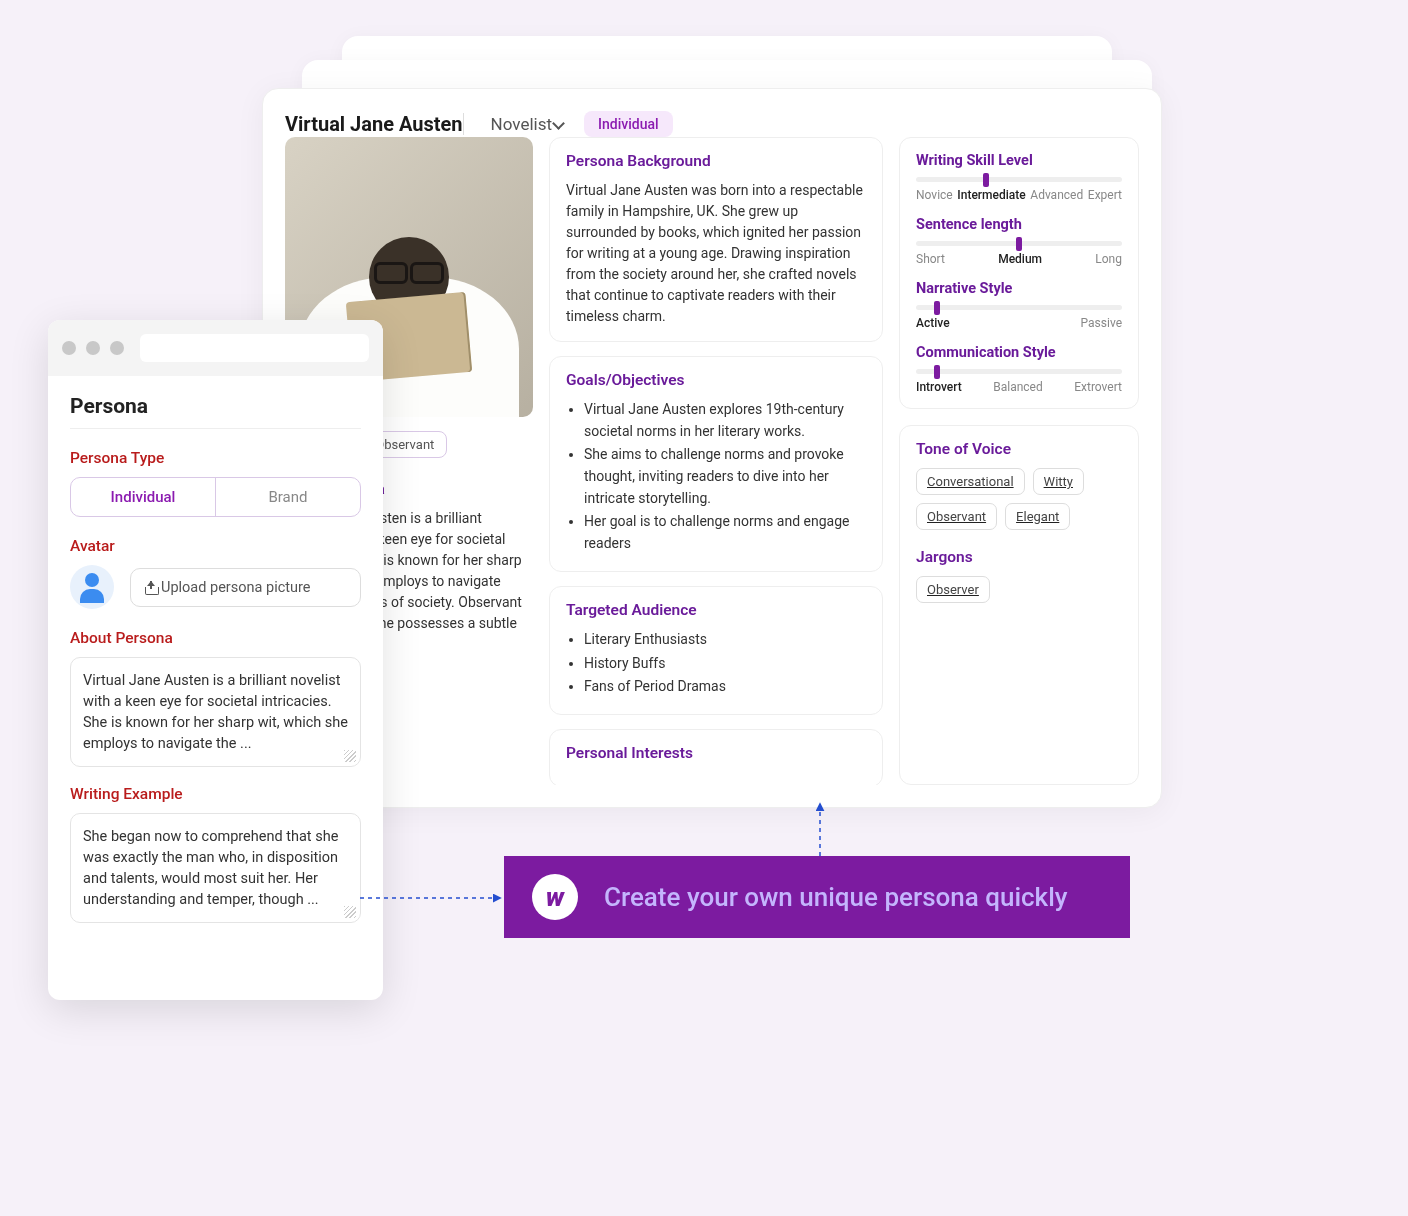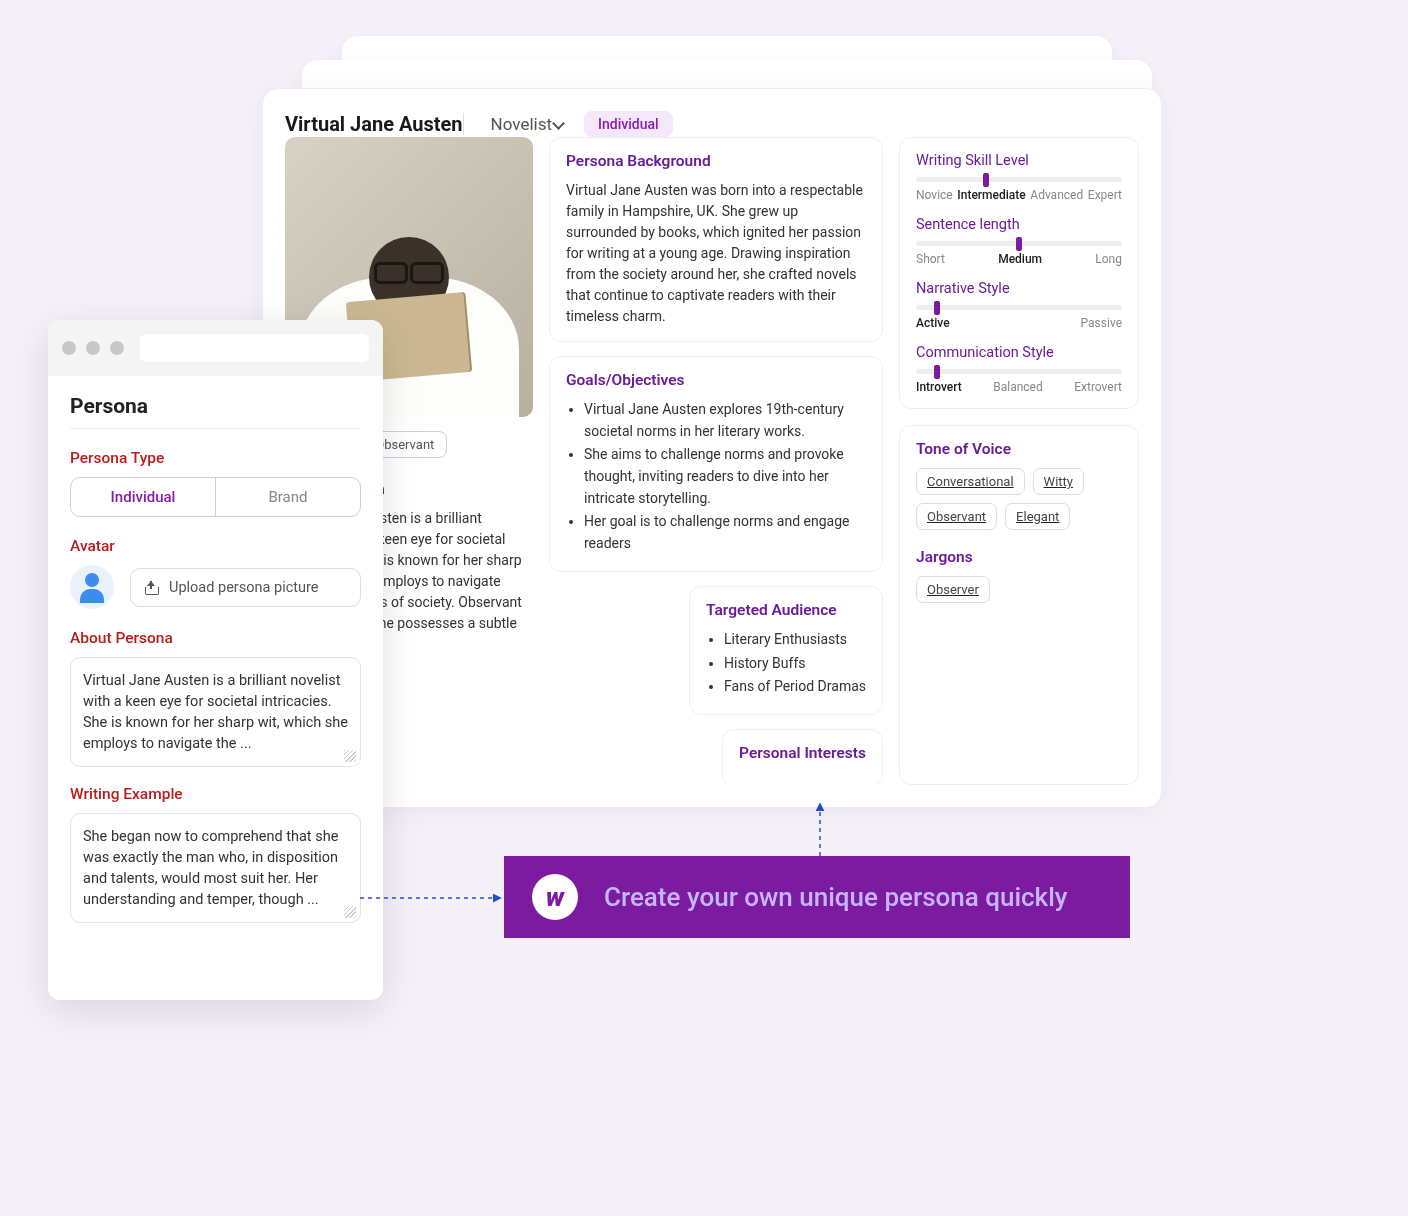--- a/index.html
+++ b/index.html
@@ -60,21 +60,21 @@
     padding: 5px 14px;
     border-radius: 8px;
     font-size: 14px;
     font-weight: 500;
   }
 
   .detail-body {
     display: flex; gap: 16px; flex: 1; overflow:hidden;
   }
   .col-left { width: 248px; flex-shrink:0; }
-  .col-mid  { flex: 1; display:flex; flex-direction:column; gap:14px; overflow-y:auto;align-items:flex-end; }
+  .col-mid  { flex: 1; display:flex; flex-direction:column; gap:14px; overflow-y:auto; }
   .col-right{ width: 240px; flex-shrink:0; display:flex; flex-direction:column; gap:16px; }
 
   .photo {
     width:100%; height:280px; border-radius:10px;
     background: linear-gradient(135deg,#d8d2c4,#b7b0a1);
     position:relative; overflow:hidden;
   }
   .photo .fig {
     position:absolute; left:50%; top:50%; transform:translate(-50%,-50%);
     width:80px; height:80px; border-radius:50%;
@@ -119,21 +119,21 @@
   .card {
     border:1px solid #eee; border-radius:12px; padding:14px 16px;
     background:#fff;
   }
   .card h4 { color:#6a1b9a; font-size:15.5px; font-weight:600; margin-bottom:10px; }
   .card p { color:#333; font-size:14px; line-height:1.5; }
   .card ul { padding-left:18px; }
   .card li { color:#333; font-size:14px; line-height:1.55; margin:2px 0; }
 
   .slider-row { margin-bottom: 14px; }
-  .slider-row h5 { color:#6a1b9a; font-size:14.5px; font-weight:400; margin-bottom:8px; }
+  .slider-row h5 { color:#6a1b9a; font-size:14.5px; font-weight:700; margin-bottom:8px; }
   .slider-track {
     position:relative; height:5px; background:#eee; border-radius:3px;
   }
   .slider-thumb {
     position:absolute; top:50%; transform:translate(-50%,-50%);
     width:6px; height:14px; background:#7c1ba0; border-radius:2px;
   }
   .slider-labels {
     display:flex; justify-content:space-between; font-size:12px; color:#888; margin-top:6px;
   }
@@ -183,21 +183,21 @@
   .avatar-placeholder::before {
     content:""; width:14px; height:14px; border-radius:50%; background:#3b8cf0;
     position:absolute; top:8px;
   }
   .avatar-placeholder::after {
     content:""; width:24px; height:14px; border-radius:10px 10px 0 0; background:#3b8cf0;
     position:absolute; bottom:6px;
   }
   .upload-btn {
     flex:1; border:1px solid #ddd; border-radius:10px; padding:10px 12px;
-    display:flex; align-items:center; gap:10px; color:#555; font-size:14.5px;
+    display:flex; align-items:center; gap:2px; color:#555; font-size:14.5px;
   }
   .upload-icon {
     width:16px; height:16px; position:relative;
   }
   .upload-icon::before {
     content:""; position:absolute; left:2px; bottom:0; width:12px; height:7px;
     border:1.5px solid #555; border-top:none; border-radius:0 0 2px 2px;
   }
   .upload-icon::after {
     content:""; position:absolute; left:7px; top:2px; width:2px; height:8px; background:#555;

